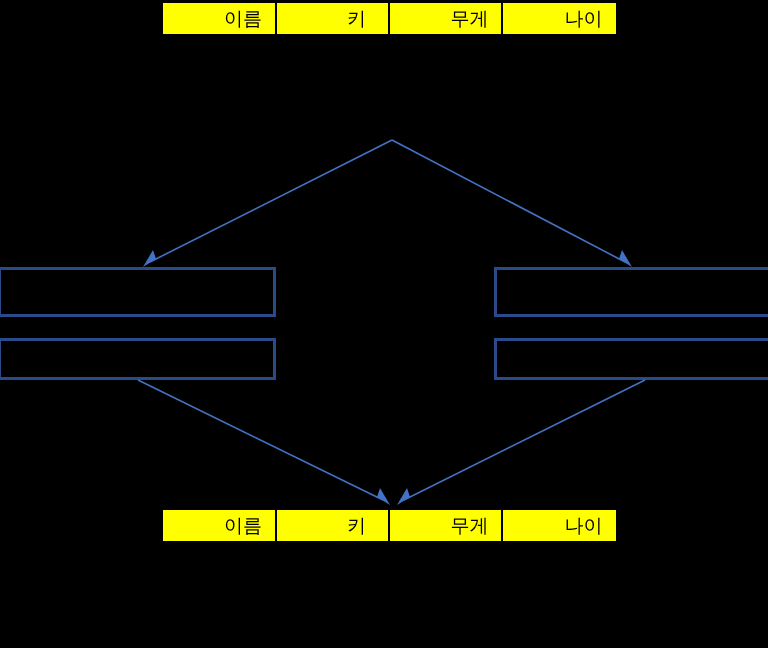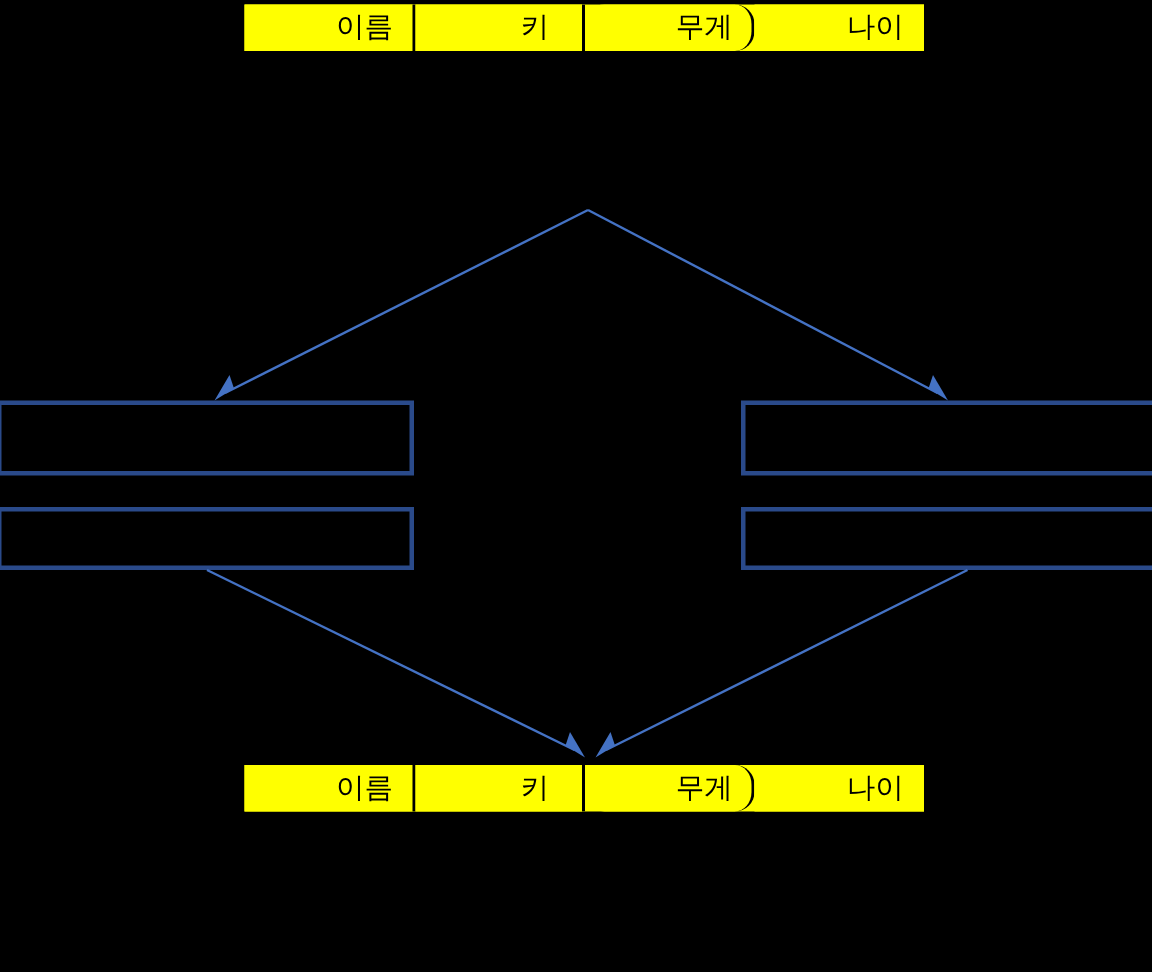--- a/index.html
+++ b/index.html
@@ -40,21 +40,21 @@
   }
   .schema-cell:last-child {
     border-right: none;
   }
 
   #table-top    { left: 163px; top: 3px;   }
   #table-bottom { left: 163px; top: 510px; }
 
   .col-name   { width: 114px; }
   .col-height { width: 113px; }
-  .col-weight { width: 113px; border-radius: 13px; }
+  .col-weight { width: 113px; }
   .col-age    { width: 113px; text-align: center; }
 
   
   .node-box {
     position: absolute;
     border: 3px solid #2a4a8a;
     background: #000000;
     box-sizing: border-box;
   }
   #box-left-top     { left: -2px;  top: 267px; width: 278px; height: 50px; }

